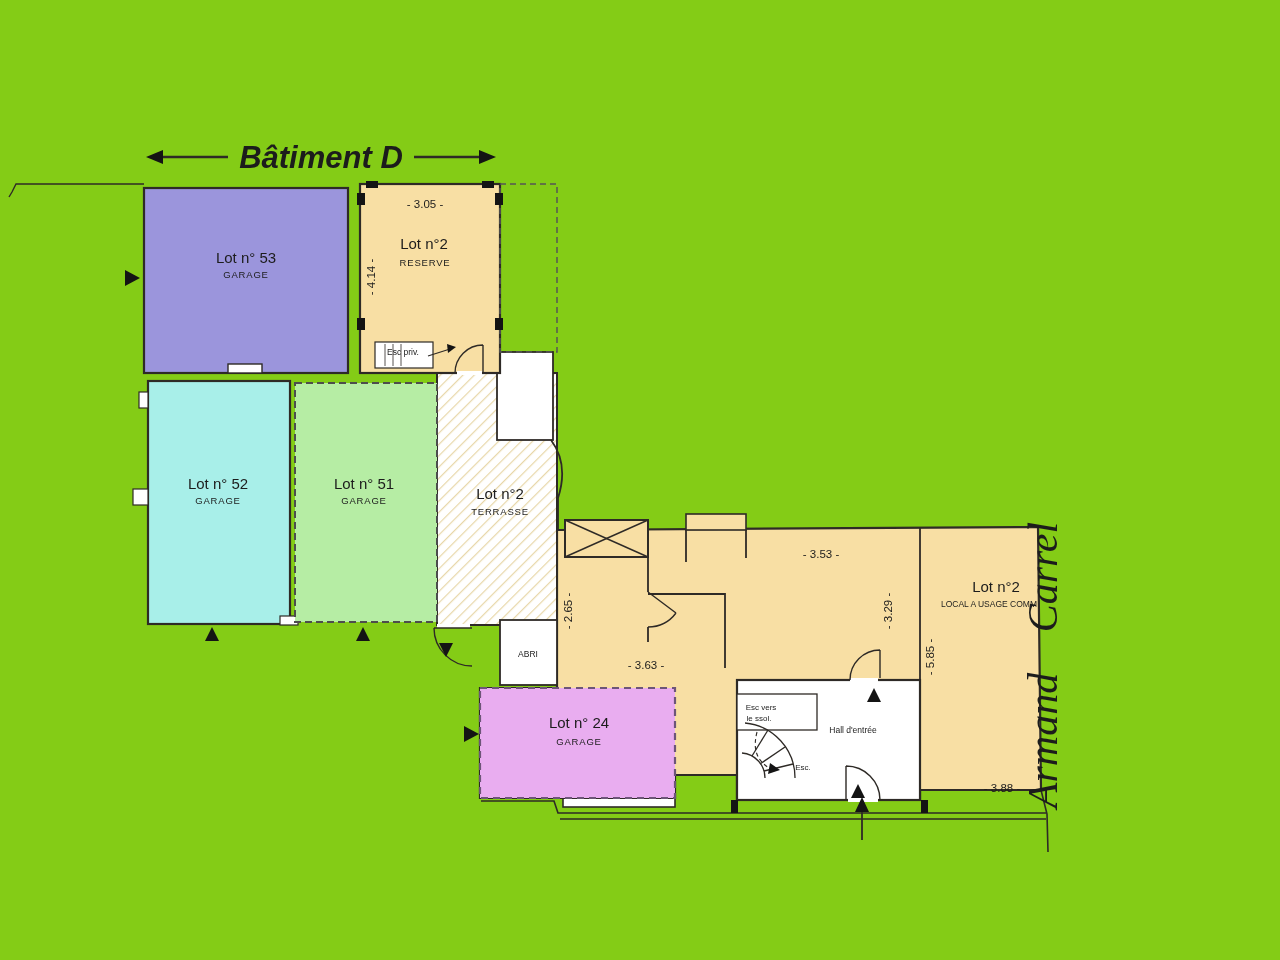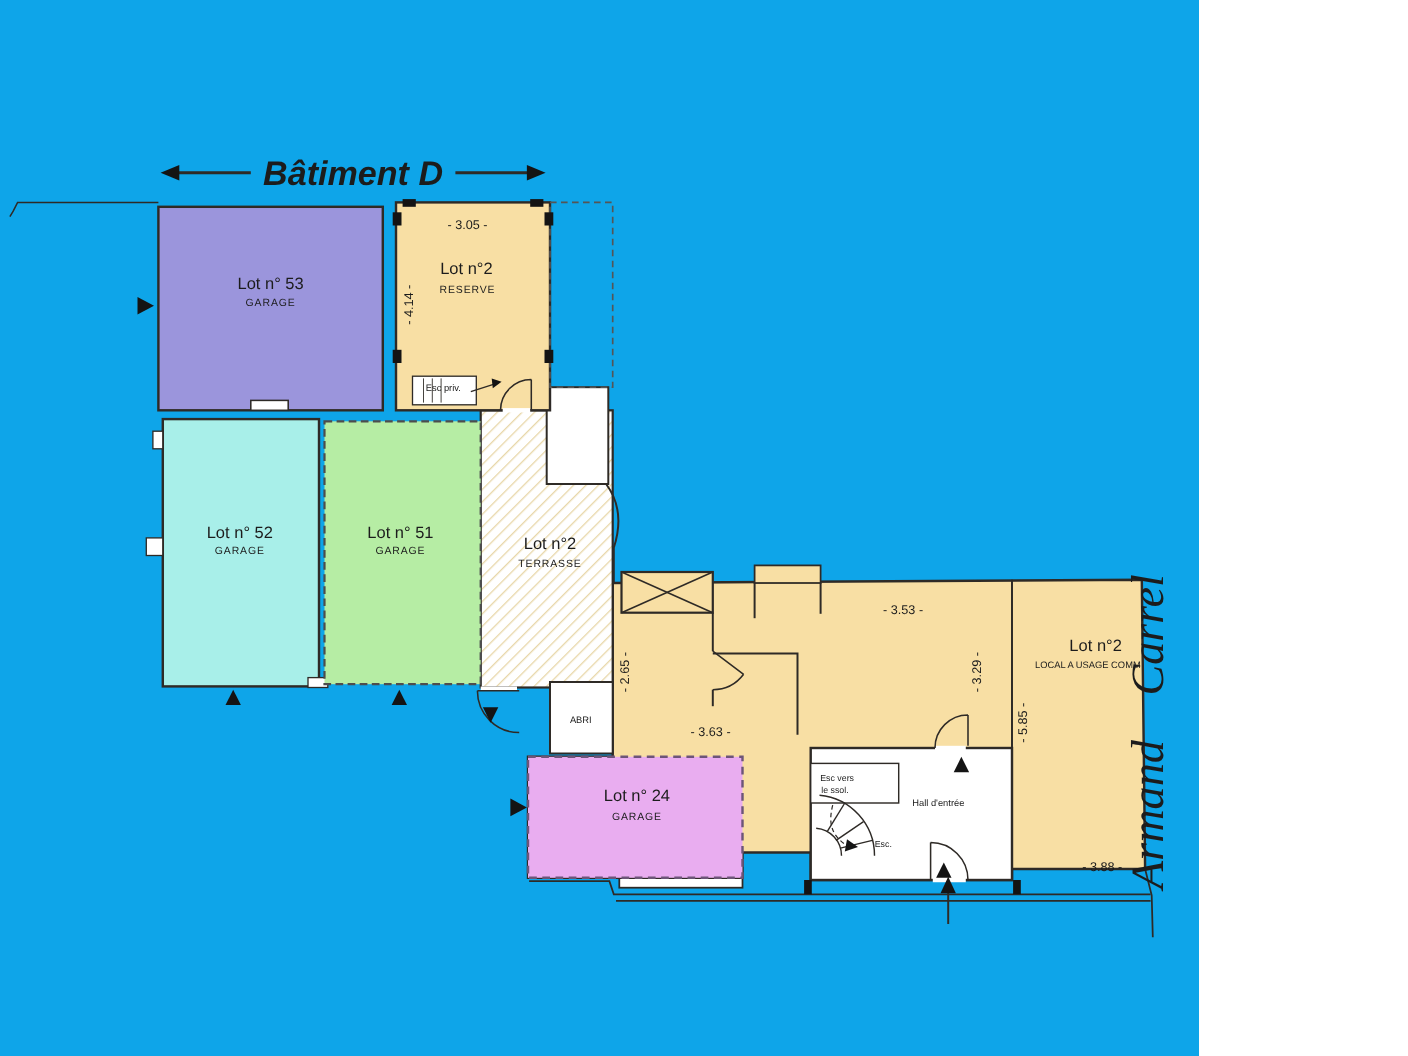--- a/index.html
+++ b/index.html
@@ -1,16 +1,16 @@
 <!DOCTYPE html>
 <html><head>
 <meta charset="utf-8">
 <style>
   html,body{margin:0;padding:0;background:#ffffff;}
-  #canvas{position:relative;width:1090px;height:960px;background:#0ea5e9;overflow:hidden;
+  #canvas{position:relative;width:1280px;height:960px;background:#84cc16;overflow:hidden;
           font-family:"Liberation Sans",sans-serif;}
   svg{position:absolute;left:0;top:0;}
   svg text{fill:#1c1c1c;}
   .ctr{text-anchor:middle;}
   .t-title{font-family:"Liberation Sans",sans-serif;font-size:31px;font-weight:700;font-style:italic;}
   .t-room{font-family:"Liberation Sans",sans-serif;font-size:15px;}
   .t-sub{font-family:"Liberation Sans",sans-serif;font-size:9.5px;letter-spacing:.8px;}
   .t-meas{font-family:"Liberation Sans",sans-serif;font-size:11.5px;}
   .t-small{font-family:"Liberation Sans",sans-serif;font-size:8.5px;}
   .t-tiny{font-family:"Liberation Sans",sans-serif;font-size:8px;}

